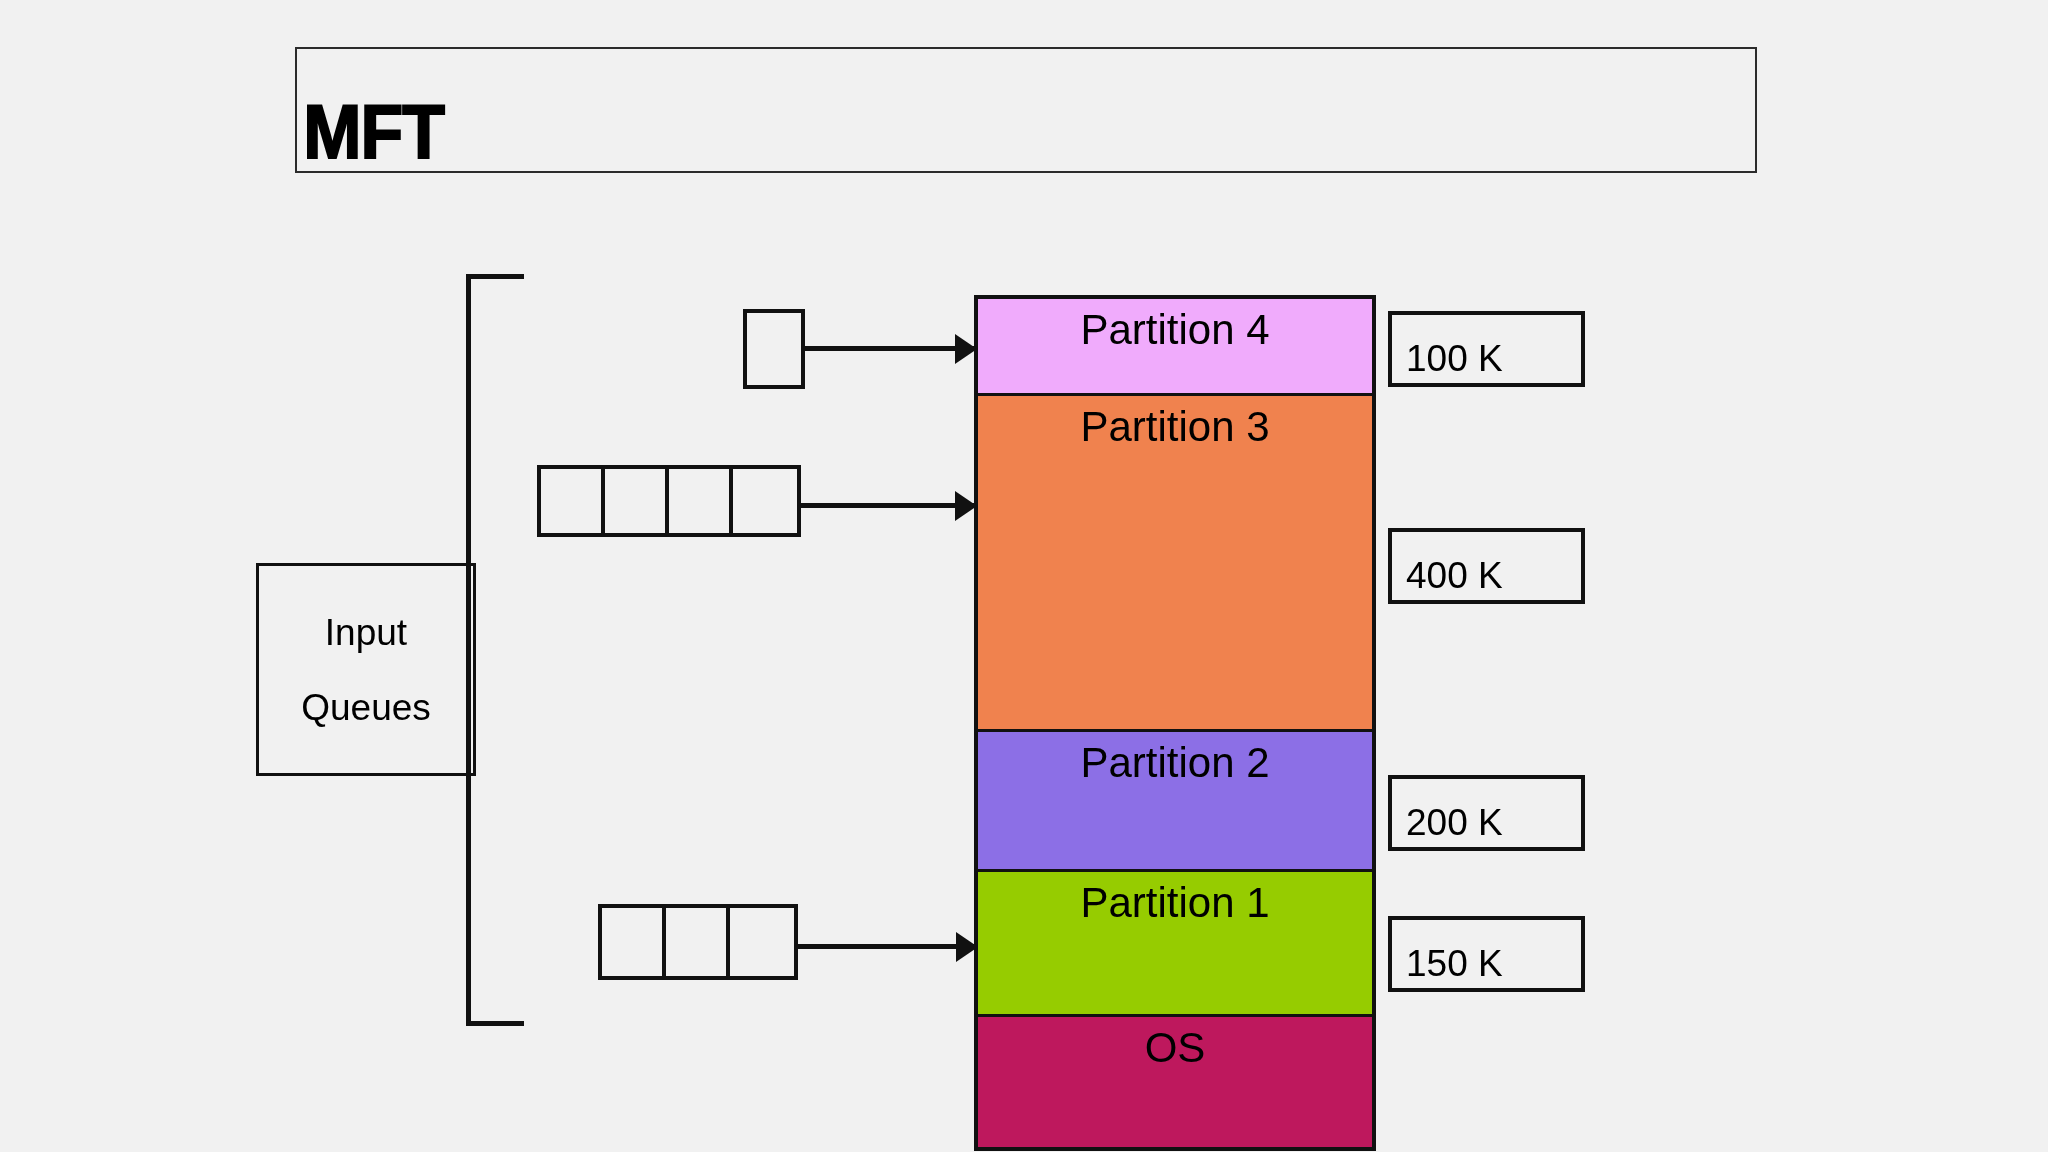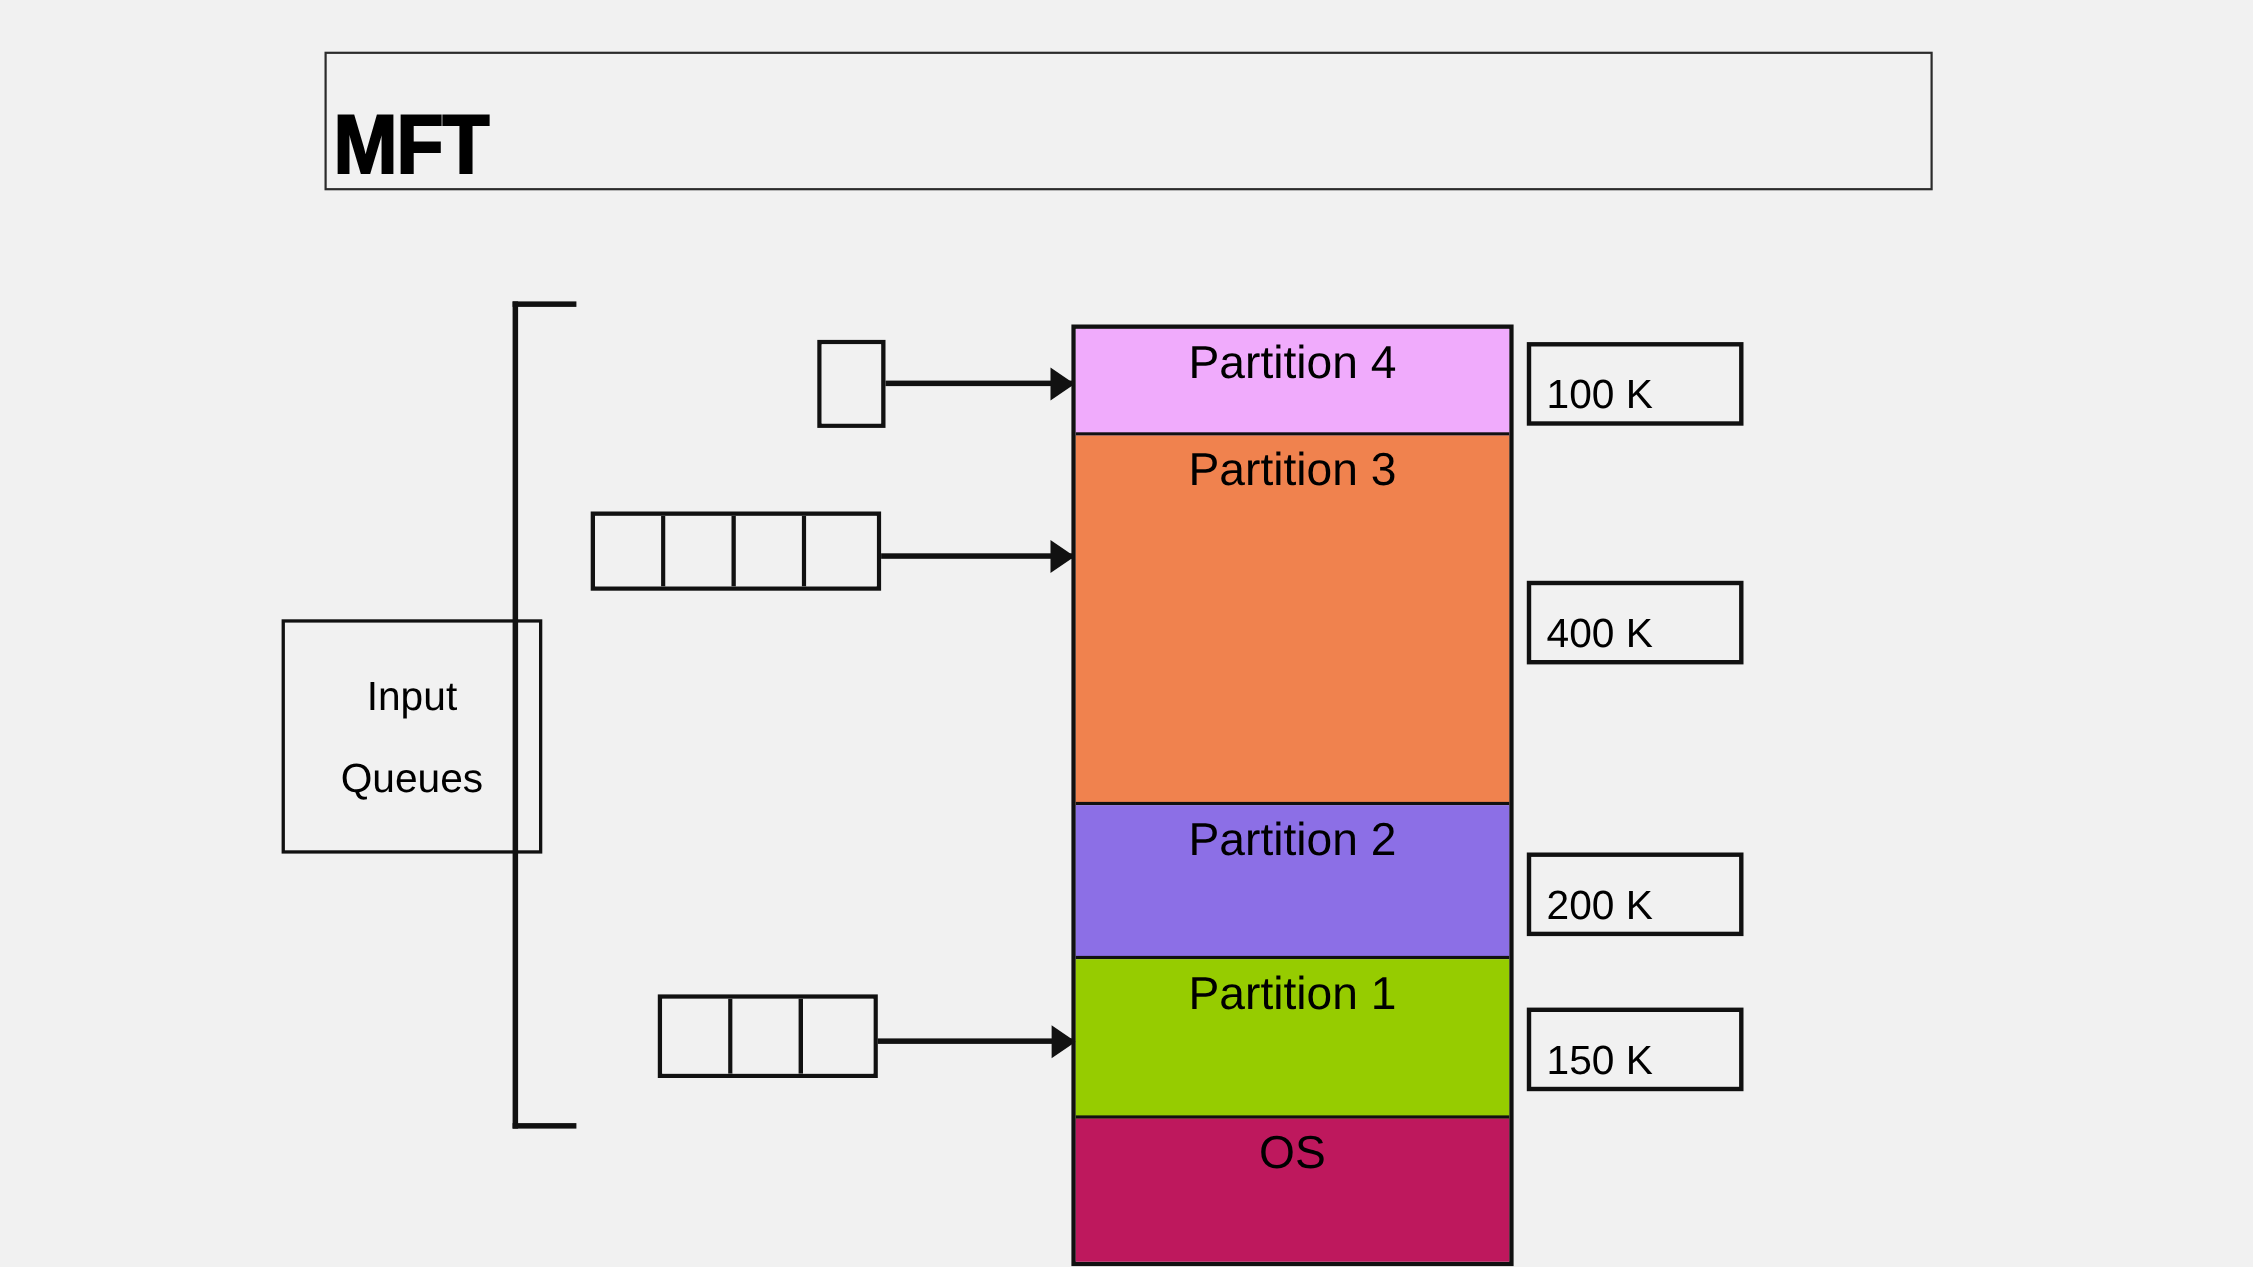--- a/index.html
+++ b/index.html
@@ -46,21 +46,21 @@
     transform-origin: bottom center;
     padding-bottom: 4px;
     -webkit-text-stroke: 2px #000;
   }
 
   
   #input-queues-box {
     position: absolute;
     left: 256px;
     top: 563px;
-    width: 237px;
+    width: 220px;
     height: 213px;
     border: 3px solid #111;
     box-sizing: border-box;
     background: #f1f1f1;
     display: flex;
     flex-direction: column;
     align-items: center;
     justify-content: center;
     gap: 38px;
   }

